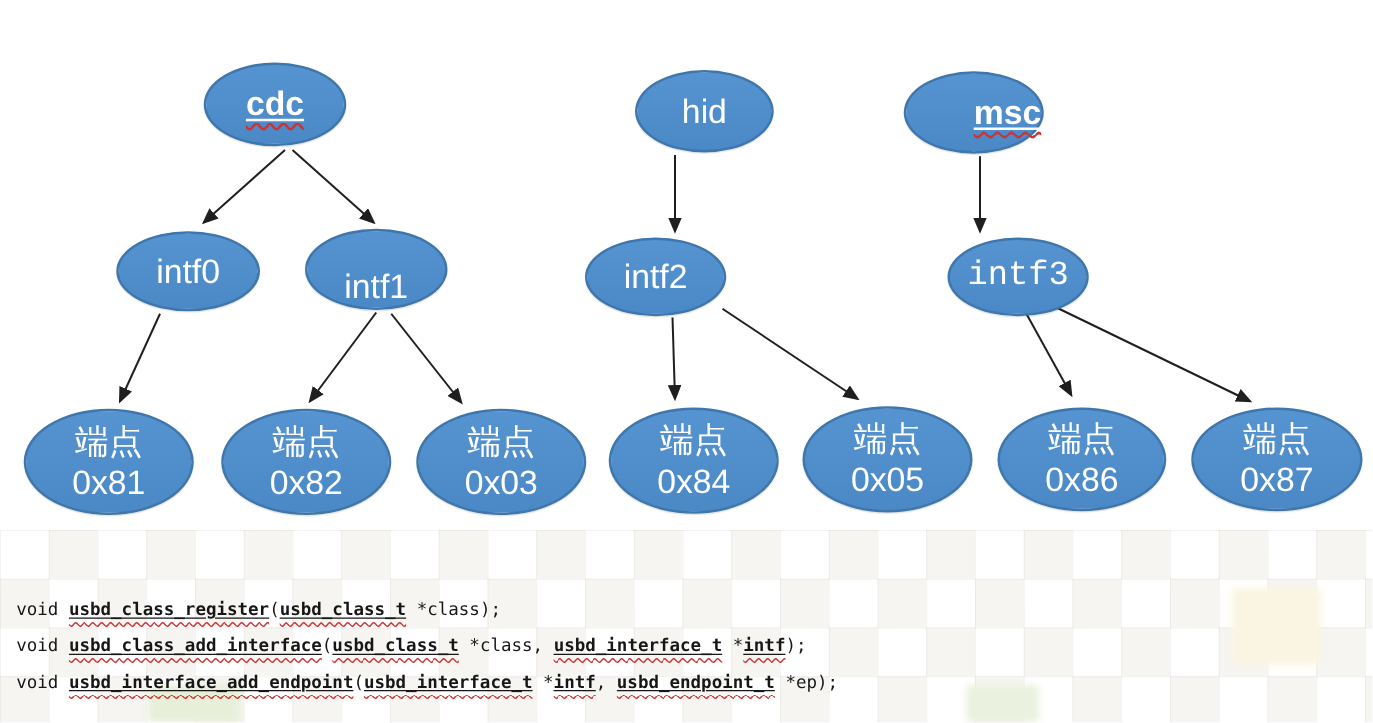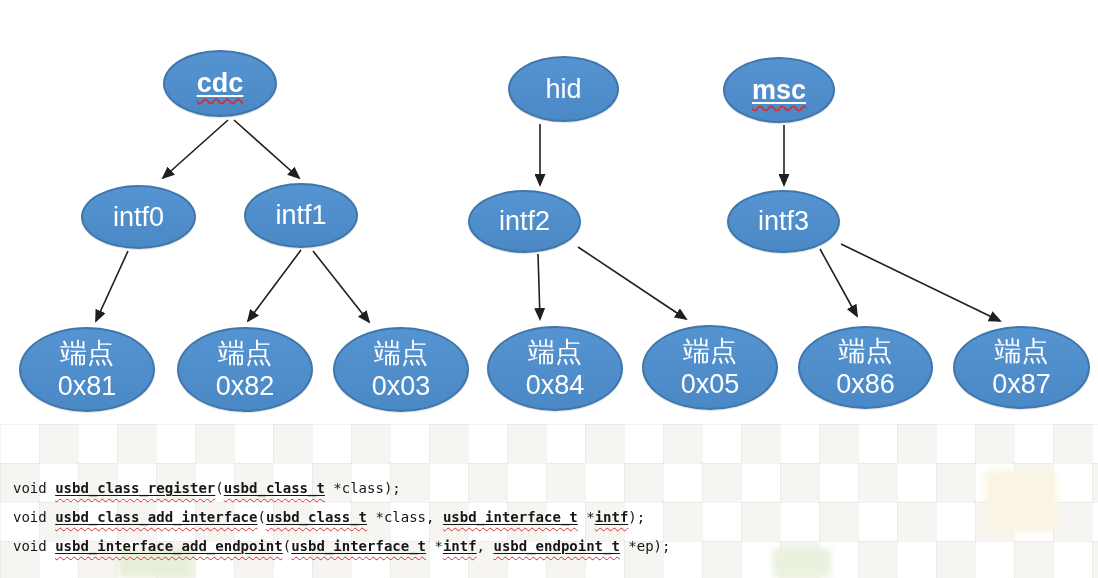--- a/index.html
+++ b/index.html
@@ -82,33 +82,33 @@
     <line x1="841" y1="244" x2="1000" y2="321" stroke="#1f1f1f" stroke-width="1.6" marker-end="url(#arrowhead)"></line>
   </svg>
 
 <div id="nodes-layer">
     <div class="node" style="left: 163px; top: 50px; width: 114px; height: 67px;">
       <div class="node-line"><span class="flag"><span class="flag-inner">cdc</span></span></div>
     </div>
     <div class="node" style="left: 508px; top: 56px; width: 111px; height: 66px;">
       <div class="node-line"><span>hid</span></div>
     </div>
-    <div class="node" style="left: 723px; top: 57px; width: 112px; height: 66px;">
+    <div class="node" style="left: 723px; top: 57px; width: 112px; height: 66px; align-items: flex-end;">
       <div class="node-line"><span class="flag"><span class="flag-inner">msc</span></span></div>
     </div>
-    <div class="node" style="left: 81px; top: 185px; width: 115px; height: 64px;">
+    <div class="node" style="left: 93px; top: 185px; width: 115px; height: 64px;">
       <div class="node-line"><span>intf0</span></div>
     </div>
-    <div class="node" style="left: 244px; top: 183px; width: 114px; height: 65px;">
+    <div class="node" style="left: 244px; top: 183px; width: 114px; height: 65px; justify-content: flex-end;">
       <div class="node-line"><span>intf1</span></div>
     </div>
     <div class="node" style="left: 468px; top: 190px; width: 113px; height: 63px;">
       <div class="node-line"><span>intf2</span></div>
     </div>
-    <div class="node" style="left: 727px; top: 190px; width: 113px; height: 63px;">
+    <div class="node" style="left: 758px; top: 190px; width: 113px; height: 63px; font-family: Liberation Mono, monospace;">
       <div class="node-line"><span>intf3</span></div>
     </div>
     <div class="node" style="left: 19px; top: 327px; width: 136px; height: 85px;">
       <div class="node-line"><span>端点</span></div>
       <div class="node-line"><span>0x81</span></div>
     </div>
     <div class="node" style="left: 177px; top: 327px; width: 136px; height: 85px;">
       <div class="node-line"><span>端点</span></div>
       <div class="node-line"><span>0x82</span></div>
     </div>

